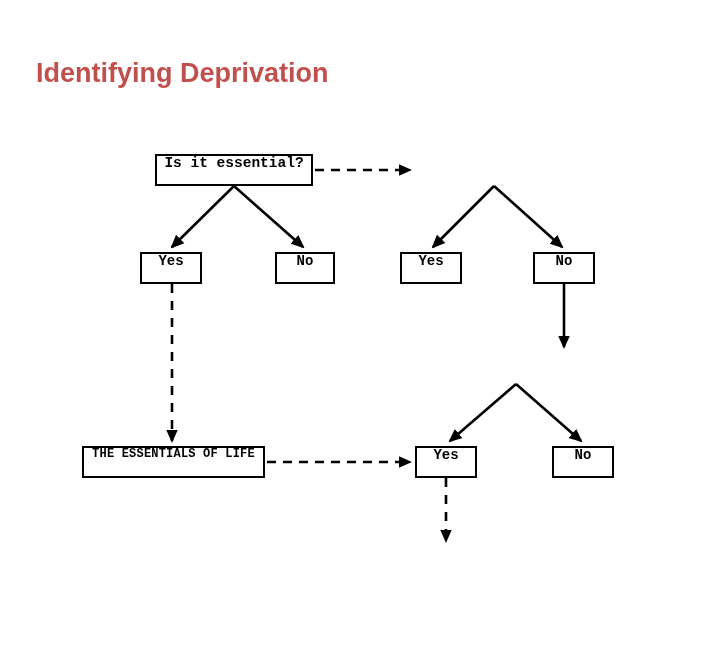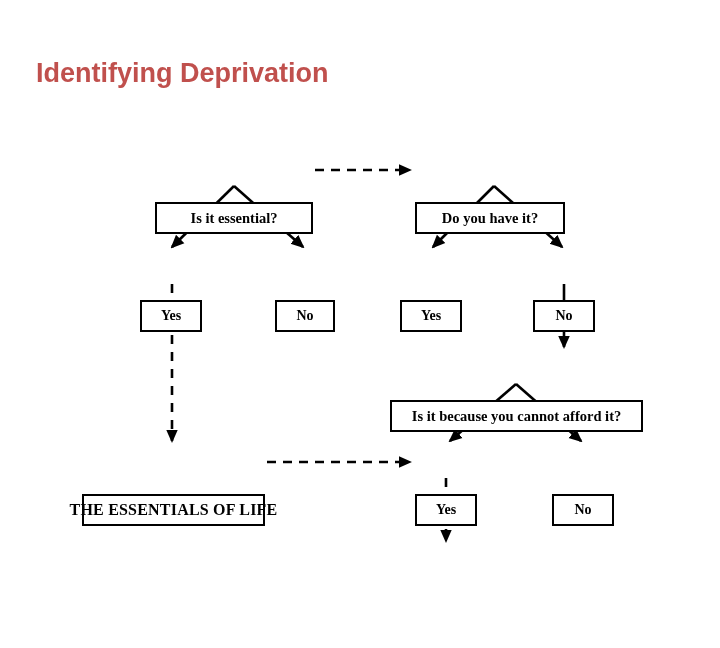--- a/index.html
+++ b/index.html
@@ -43,35 +43,34 @@
     width: 720px;
     height: 648px;
   }
 
   .node {
     position: absolute;
     box-sizing: border-box;
     border: 2px solid #000000;
     background: #ffffff;
     display: flex;
-    align-items: center;
+    align-items: flex-start;
     justify-content: center;
     color: #000000;
-    font-family: Liberation Serif, serif;
+    font-family: Liberation Mono, monospace;
     z-index: 5;
-    margin-top: 48px;
   }
   .node-label {
     line-height: 1;
     white-space: nowrap;
   }
 
   .n-question .node-label { font-size: 14.5px; font-weight: 600; }
   .n-answer   .node-label { font-size: 14px; font-weight: 600; }
-  .n-terminal .node-label { font-size: 16px; font-weight: 700; letter-spacing: 0.2px; }
+  .n-terminal .node-label { font-size: 12px; font-weight: 700; letter-spacing: 0.2px; }
 
   svg#edges {
     position: absolute;
     left: 0; top: 0;
     width: 720px;
     height: 648px;
     z-index: 1;
     overflow: visible;
   }
 </style>
@@ -114,43 +113,37 @@
 
       <line x1="267" y1="448" x2="410" y2="448" stroke="#000000" stroke-width="2.6" stroke-dasharray="9 7" marker-end="url(#arrowDash)"></line>
 
       <line x1="446" y1="464" x2="446" y2="527" stroke="#000000" stroke-width="2.6" stroke-dasharray="9 8" marker-end="url(#arrowDash)"></line>
     </svg>
 
     <div class="node n-question" style="left:155px; top:140px; width:158px; height:32px;">
       <span class="node-label">Is it essential?</span>
     </div>
 
-    <div class="node n-question" style="left:415px; top:140px; width:150px; height:32px;">
-      <span class="node-label">Do you have it?</span>
-    </div>
 
     <div class="node n-answer" style="left:140px; top:238px; width:62px; height:32px;">
       <span class="node-label">Yes</span>
     </div>
 
     <div class="node n-answer" style="left:275px; top:238px; width:60px; height:32px;">
       <span class="node-label">No</span>
     </div>
 
     <div class="node n-answer" style="left:400px; top:238px; width:62px; height:32px;">
       <span class="node-label">Yes</span>
     </div>
 
     <div class="node n-answer" style="left:533px; top:238px; width:62px; height:32px;">
       <span class="node-label">No</span>
     </div>
 
-    <div class="node n-question" style="left:390px; top:338px; width:253px; height:32px;">
-      <span class="node-label">Is it because you cannot afford it?</span>
-    </div>
 
     <div class="node n-terminal" style="left:82px; top:432px; width:183px; height:32px;">
       <span class="node-label">THE ESSENTIALS OF LIFE</span>
     </div>
 
     <div class="node n-answer" style="left:415px; top:432px; width:62px; height:32px;">
       <span class="node-label">Yes</span>
     </div>
 
     <div class="node n-answer" style="left:552px; top:432px; width:62px; height:32px;">

